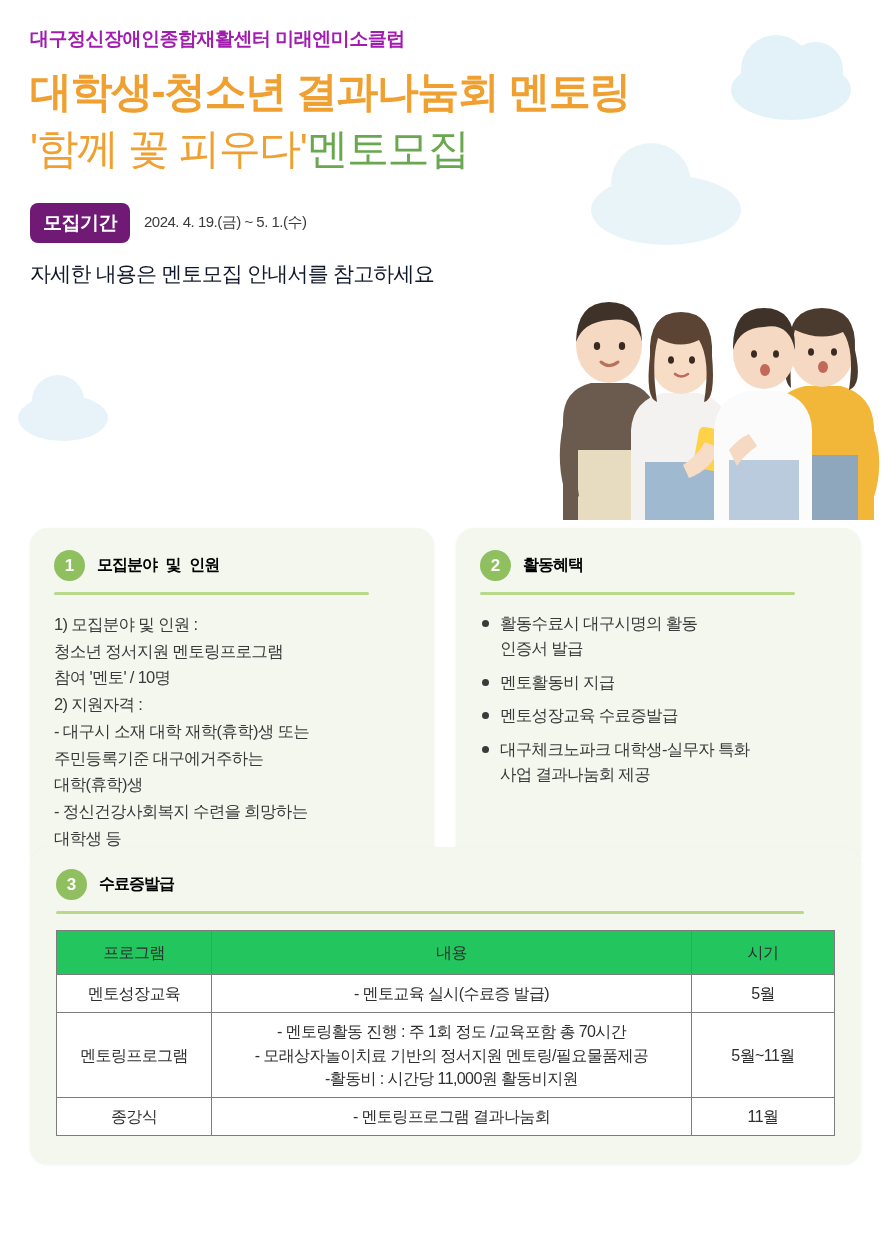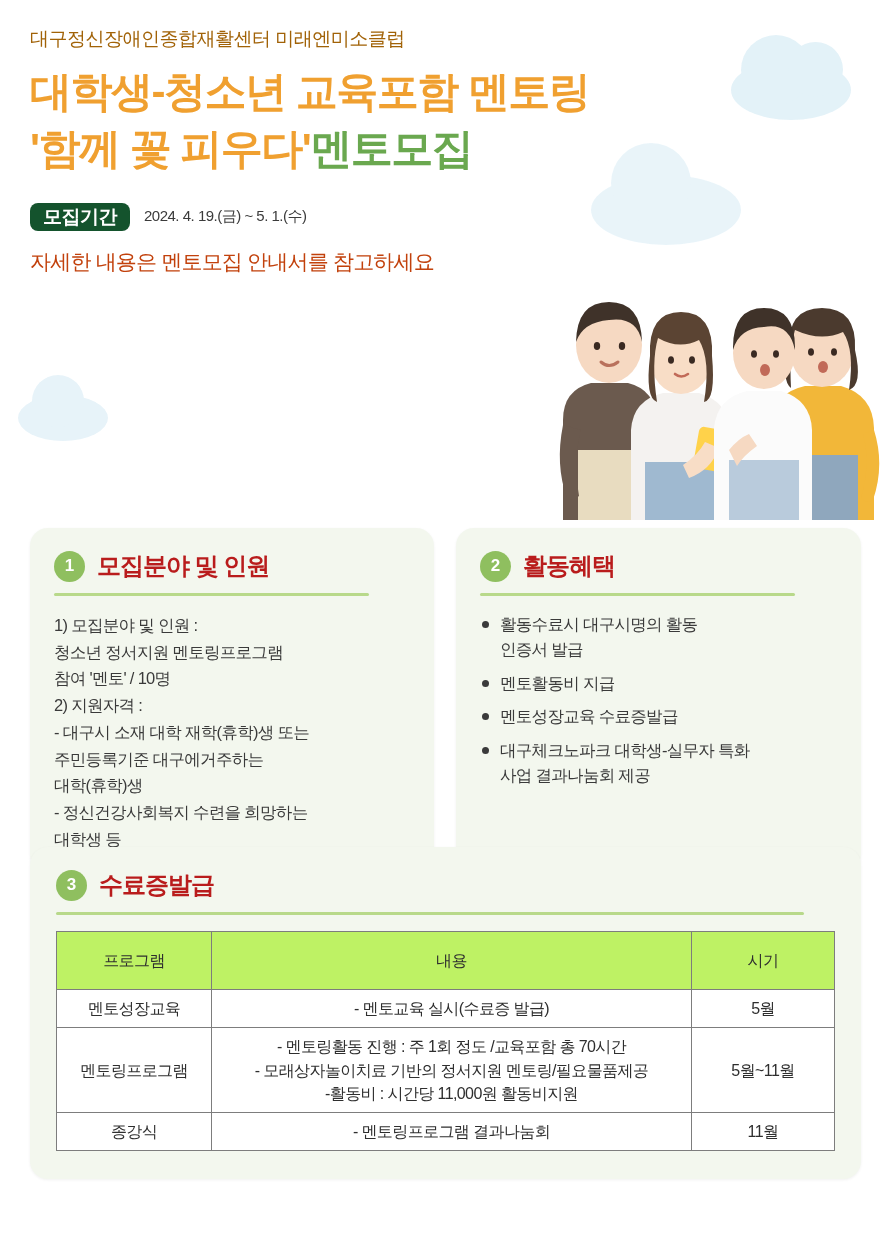--- a/index.html
+++ b/index.html
@@ -29,60 +29,60 @@
   .cloud.c3 { width: 90px; height: 46px; left: 18px; top: 395px; background:#e3f1f8;}
   .cloud.c3::before { content:""; position:absolute; width:52px; height:52px; background:#e3f1f8; border-radius:50%; left:14px; top:-20px;}
 
   .header {
     position: relative;
     padding: 26px 0 0 30px;
     z-index: 3;
   }
   .org {
     font-size: 19px;
-    color: #a16207;
-    font-weight: normal;
+    color: #a21caf;
+    font-weight: bold;
     letter-spacing: -0.5px;
   }
   .title-main {
     margin-top: 13px;
     font-size: 42px;
     font-weight: bold;
     color: #f0a030;
     letter-spacing: -1.5px;
     line-height: 1.28;
     -webkit-text-stroke: 0px;
     text-shadow: 2px 2px 0 #ffffff;
   }
-  .title-line2 { margin-top: 2px; font-size: 42px; font-weight: bold; letter-spacing: -1.5px; }
+  .title-line2 { margin-top: 2px; font-size: 42px; font-weight: normal; letter-spacing: -1.5px; }
   .title-quote { color: #f0a030; }
   .title-green { color: #6aa84f; }
 
   .meta { margin-top: 26px; }
   .meta-row { display: flex; align-items: center; margin-bottom: 14px; }
   .chip {
-    background: #14532d;
+    background: #701a75;
     color: #ffffff;
     font-size: 19px;
     font-weight: bold;
     border-radius: 8px;
-    padding: 1px 13px;
+    padding: 7px 13px;
     letter-spacing: -0.5px;
     white-space: nowrap;
   }
   .meta-val {
     font-size: 15px;
     color: #3b3b3b;
     margin-left: 14px;
     letter-spacing: -0.5px;
   }
   .note {
     margin-top: 16px;
     font-size: 21px;
-    color: #c2410c;
+    color: #0f172a;
     line-height: 1.4;
     letter-spacing: -0.8px;
     font-weight: 500;
   }
 
   
   .people {
     position: absolute;
     right: 8px; top: 250px;
     width: 350px; height: 270px;
@@ -107,22 +107,23 @@
   .card.left { width: 404px; }
   .card.right { width: 405px; }
   .card-head { display: flex; align-items: center; gap: 12px; }
   .num {
     width: 31px; height: 31px; border-radius: 50%;
     background: #8fbf5f; color: #fff;
     font-size: 17px; font-weight: bold;
     display: flex; align-items: center; justify-content: center;
   }
   .card-title {
-    font-size: 24px; font-weight: bold; color: #b91c1c;
+    font-size: 16px; font-weight: bold; color: #000000;
     letter-spacing: -1px;
+    font-family: Liberation Mono, monospace;
   }
   .rule {
     height: 3px; background: #b8d98a; margin: 11px 0 16px 0; border-radius: 2px;
   }
   .card.left .rule { width: 315px; }
   .card.right .rule { width: 315px; }
   .body-text {
     font-size: 16.5px; color: #3a3a3a; line-height: 1.62; letter-spacing: -0.7px;
     white-space: pre-line;
   }
@@ -163,21 +164,21 @@
   th, td {
     border: 1px solid #7d7d7d;
     text-align: center;
     font-size: 16px;
     color: #2e2e2e;
     letter-spacing: -0.6px;
     padding: 7px 4px;
     line-height: 1.45;
     white-space: pre-line;
   }
-  th { background: #bef264; font-weight: normal; padding: 17px 4px; }
+  th { background: #22c55e; font-weight: normal; padding: 10px 4px; }
   col.c1 { width: 155px; }
   col.c2 { width: 480px; }
   col.c3 { width: 143px; }
 </style>
 </head>
 <body>
 
 <div class="poster">
 
   <div class="cloud c1"></div>
@@ -227,21 +228,21 @@
       <path d="M200 100 Q199 58 231 58 Q263 58 262 100 Q256 72 231 77 Q206 78 200 100Z" fill="#3f3229"></path>
       <ellipse cx="221" cy="104" rx="3" ry="3.8" fill="#3a2a22"></ellipse>
       <ellipse cx="243" cy="104" rx="3" ry="3.8" fill="#3a2a22"></ellipse>
       <ellipse cx="232" cy="120" rx="5" ry="6" fill="#c16a58"></ellipse>
       <path d="M196 200 Q206 188 216 184 L224 196 Q210 206 204 216Z" fill="#f6d9c2"></path>
     </g>
   </svg>
 
   <div class="header">
     <div class="org">대구정신장애인종합재활센터 미래엔미소클럽</div>
-    <div class="title-main">대학생-청소년 교육포함 멘토링</div>
+    <div class="title-main">대학생-청소년 결과나눔회 멘토링</div>
     <div class="title-line2">
       <span class="title-quote">'함께 꽃 피우다'</span><span class="title-green">멘토모집</span>
     </div>
 
     <div class="meta">
       <div class="meta-row">
         <span class="chip">모집기간</span>
         <span class="meta-val">2024. 4. 19.(금) ~ 5. 1.(수)</span>
       </div>
       <div class="note">자세한 내용은 멘토모집 안내서를

